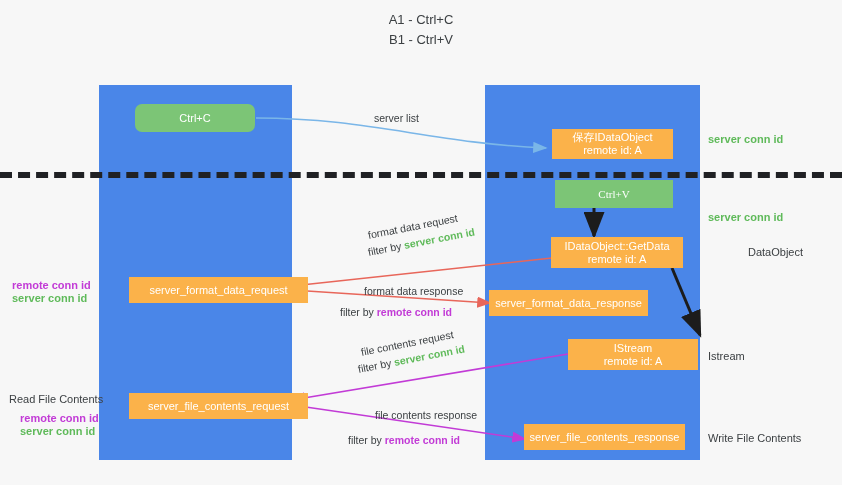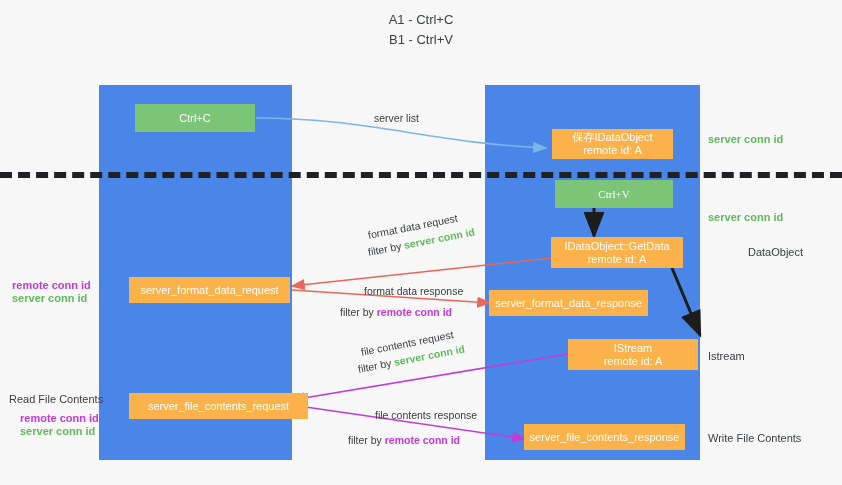--- a/index.html
+++ b/index.html
@@ -132,34 +132,34 @@
 
     <path d="M 292 290 L 490 303" stroke="#e8665a" stroke-width="1.6" fill="none" marker-end="url(#ah-red)"></path>
 
     <path d="M 568 354 L 292 400" stroke="#c23bd6" stroke-width="1.6" fill="none" marker-end="url(#ah-magenta)"></path>
 
     <path d="M 292 405 L 525 439" stroke="#c23bd6" stroke-width="1.6" fill="none" marker-end="url(#ah-magenta)"></path>
   </svg>
 
   <div class="dash-line" style="top:172px;"></div>
 
-  <div class="node green" style="left:135px; top:104px; width:120px; height:28px;">Ctrl+C</div>
+  <div class="node green" style="left:135px; top:104px; width:120px; height:28px;border-radius:7px;">Ctrl+C</div>
 
   <div class="node orange" style="left:552px; top:129px; width:121px; height:30px;">保存IDataObject
 remote id: A</div>
 
   <div class="node green" style="left:555px; top:180px; width:118px; height:28px;font-family:Liberation Serif, serif;">Ctrl+V</div>
 
   <div class="node orange" style="left:551px; top:237px; width:132px; height:31px;">IDataObject::GetData
 remote id: A</div>
 
   <div class="node orange" style="left:568px; top:339px; width:130px; height:31px;">IStream
 remote id: A</div>
 
-  <div class="node orange" style="left:129px; top:277px; width:161px; height:26px;">server_format_data_request</div>
+  <div class="node orange" style="left:129px; top:277px; width:179px; height:26px;">server_format_data_request</div>
 
   <div class="node orange" style="left:489px; top:290px; width:159px; height:26px;">server_format_data_response</div>
 
   <div class="node orange" style="left:129px; top:393px; width:179px; height:26px;">server_file_contents_request</div>
 
   <div class="node orange" style="left:524px; top:424px; width:161px; height:26px;">server_file_contents_response</div>
 
   <div class="edge-label" style="left:374px; top:111px;">server list</div>
 
   <div class="edge-label rot-up" style="left:368px; top:228px;">format data request</div>

